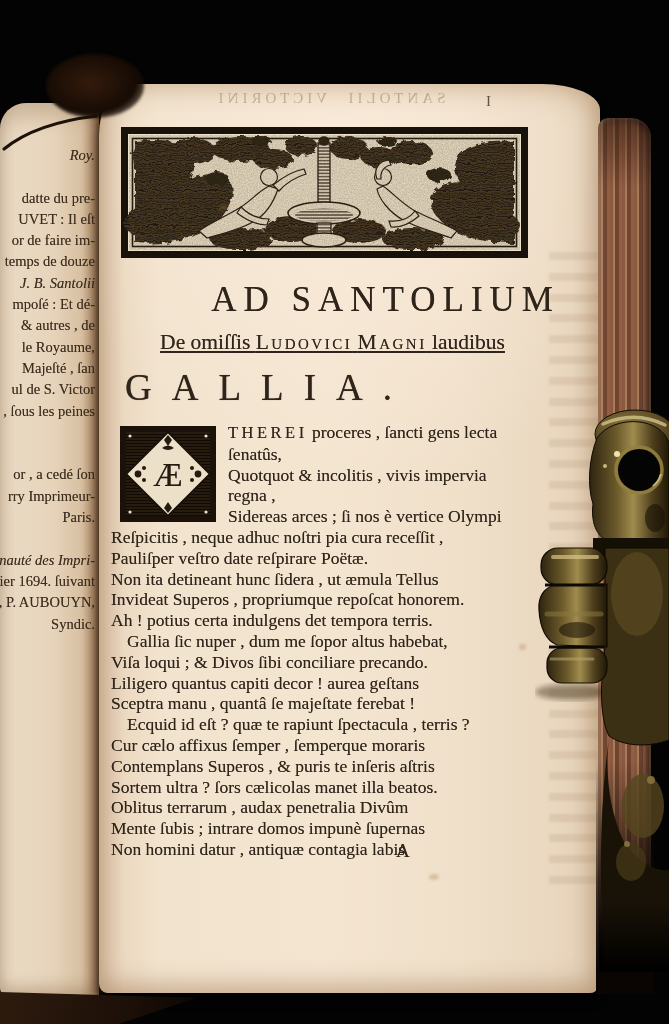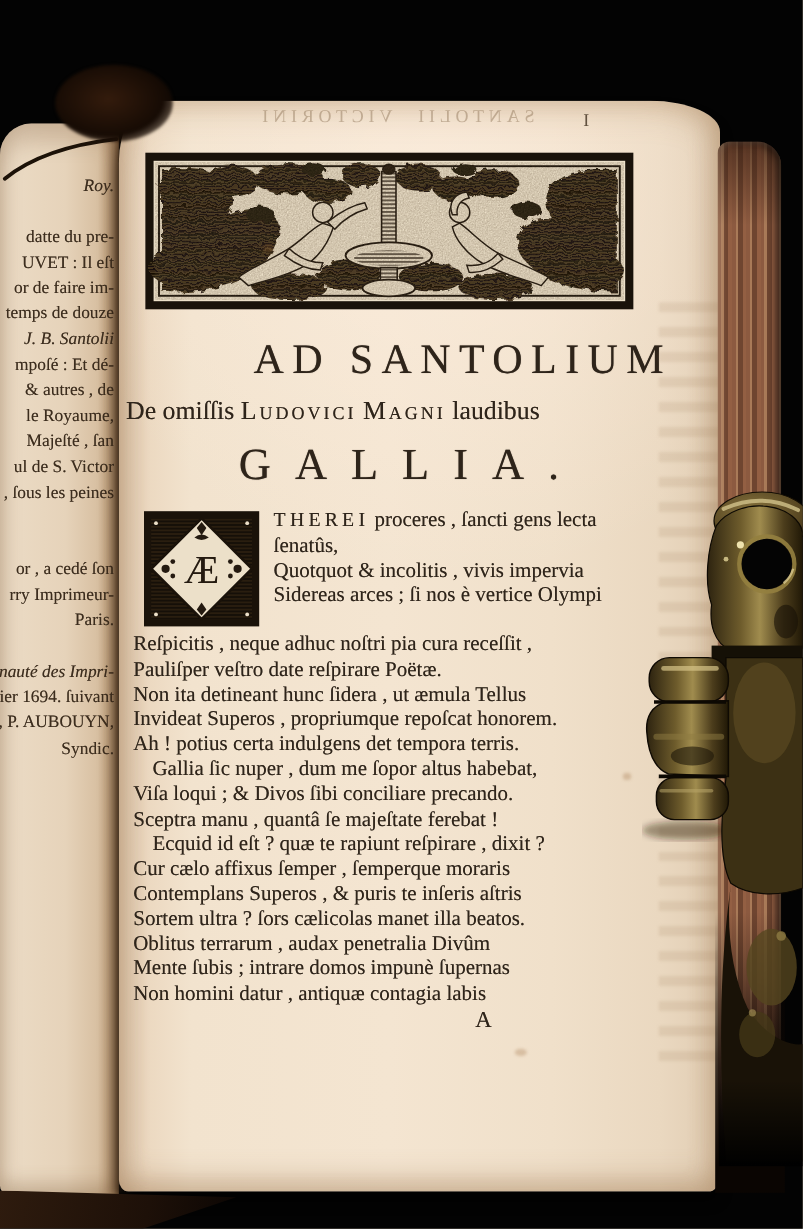--- a/index.html
+++ b/index.html
@@ -53,25 +53,25 @@
     transform:scaleX(-1);
     font-variant:small-caps;font-size:15px;letter-spacing:4px;word-spacing:10px;
     color:rgba(125,97,68,.4);filter:blur(.6px);
   }
   .pagenum{left:387px;top:9px;font-size:15px;color:#4a3a28;opacity:.85;}
   .headpiece{left:22px;top:43px;}
   .textcol{left:6px;top:0;width:455px;height:909px;}
   .t1{position:absolute;left:0;top:196px;width:100%;text-align:right;
       font-size:35px;letter-spacing:7px;padding-left:7px;box-sizing:border-box;
       text-shadow:0 0 .6px rgba(46,36,26,.7);}
-  .t2{position:absolute;left:0;top:246px;width:100%;font-size:21.5px;
-      text-shadow:0 0 .5px rgba(46,36,26,.6);}
+  .t2{position:absolute;left:0;top:246px;width:100%;text-align:center;font-size:21.5px;
+      text-shadow:0 0 .5px rgba(46,36,26,.6);text-decoration:underline;}
   .t2 span{white-space:pre-wrap;}
   .t2 .sc{font-variant:small-caps;letter-spacing:2.5px;}
-  .t3{position:absolute;left:0;top:282px;width:100%;text-align:center;
+  .t3{position:absolute;left:0;top:282px;width:100%;text-align:left;
       font-size:37px;letter-spacing:20px;padding-left:20px;box-sizing:border-box;
       text-shadow:0 0 .7px rgba(46,36,26,.7);}
   .poem{
     position:absolute;left:6px;top:338px;width:458px;
     font-size:17.5px;line-height:20.8px;
     text-shadow:0 0 .5px rgba(46,36,26,.55);
   }
   .dropcap-fig{float:left;width:100px;height:100px;margin:2px 10px 2px 7px;}
   .poem .caps{letter-spacing:3.5px;font-size:16.5px;}
   .poem span{white-space:pre-wrap;}
@@ -256,33 +256,35 @@
           <circle cx="88" cy="12" r="1.6" fill="#ece0c9"></circle>
         <circle cx="12" cy="88" r="1.6" fill="#ece0c9"></circle>
           <circle cx="88" cy="88" r="1.6" fill="#ece0c9"></circle>
         <text x="50" y="62" text-anchor="middle" font-size="33" font-family="Liberation Serif, DejaVu Serif, serif" fill="#241a10">Æ</text>
       </svg>
       <div><span class="caps">THEREI</span><span> proceres , ſancti gens lecta</span></div>
       <div>
 
       <div class="ind2"><span>ſenatûs,</span></div>
           <div><span>Quotquot &amp; incolitis , vivis impervia</span></div>
+          <div class="ind2"><span>regna ,</span></div>
           <div><span>Sidereas arces ; ſi nos è vertice Olympi</span></div>
         </div>
       <div style="clear:left">
 
       <div><span>Reſpicitis , neque adhuc noſtri pia cura receſſit ,</span></div>
           <div><span>Pauliſper veſtro date reſpirare Poëtæ.</span></div>
           <div><span>Non ita detineant hunc ſidera , ut æmula Tellus</span></div>
           <div><span>Invideat Superos , propriumque repoſcat honorem.</span></div>
           <div><span>Ah ! potius certa indulgens det tempora terris.</span></div>
           <div class="ind1"><span>Gallia ſic nuper , dum me ſopor altus habebat,</span></div>
           <div><span>Viſa loqui ; &amp; Divos ſibi conciliare precando.</span></div>
+          <div><span>Liligero quantus capiti decor ! aurea geſtans</span></div>
           <div><span>Sceptra manu , quantâ ſe majeſtate ferebat !</span></div>
-          <div class="ind1"><span>Ecquid id eſt ? quæ te rapiunt reſpirare , dixit ?</span></div>
+          <div class="ind1"><span>Ecquid id eſt ? quæ te rapiunt ſpectacula , terris ?</span></div>
           <div><span>Cur cælo affixus ſemper , ſemperque moraris</span></div>
           <div><span>Contemplans Superos , &amp; puris te inſeris aſtris</span></div>
           <div><span>Sortem ultra ? ſors cælicolas manet illa beatos.</span></div>
           <div><span>Oblitus terrarum , audax penetralia Divûm</span></div>
           <div><span>Mente ſubis ; intrare domos impunè ſupernas</span></div>
           <div><span>Non homini datur , antiquæ contagia labis</span></div>
         </div>
     </div>
 
     <div class="signature">A</div>

